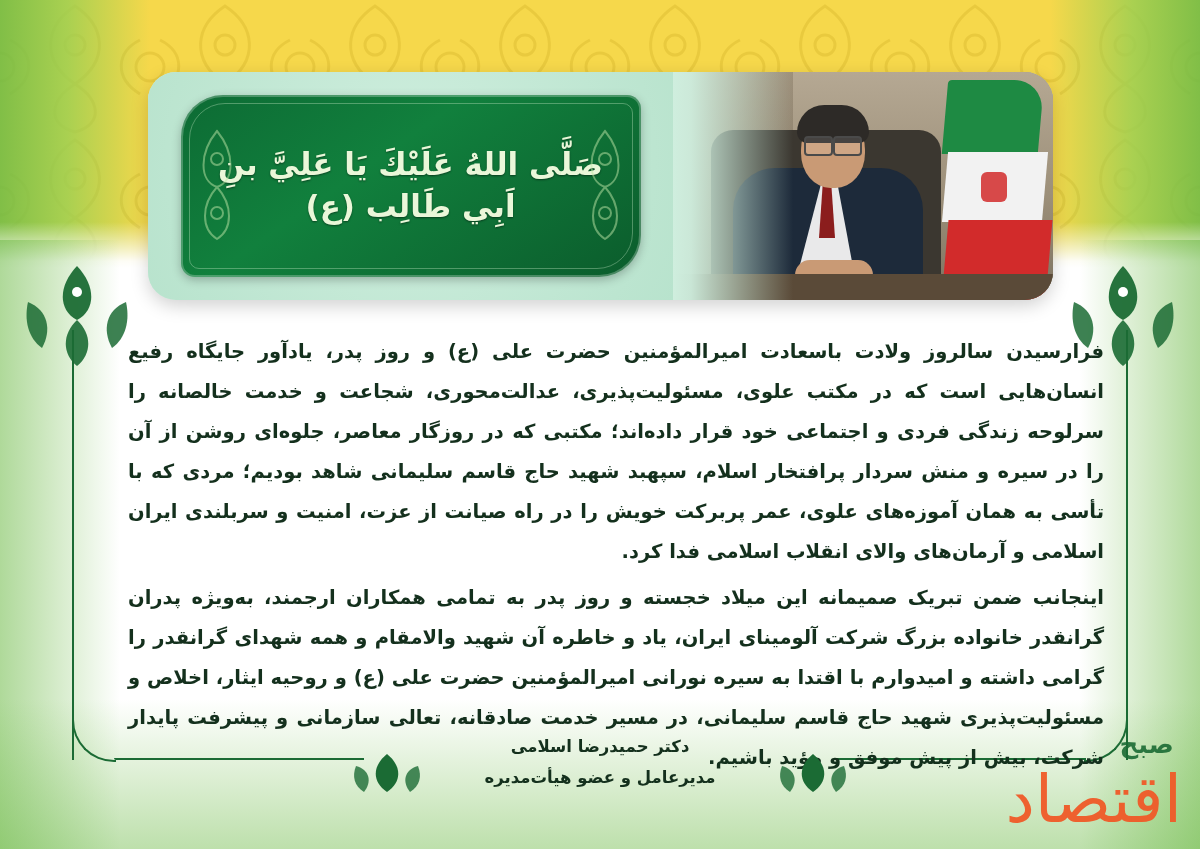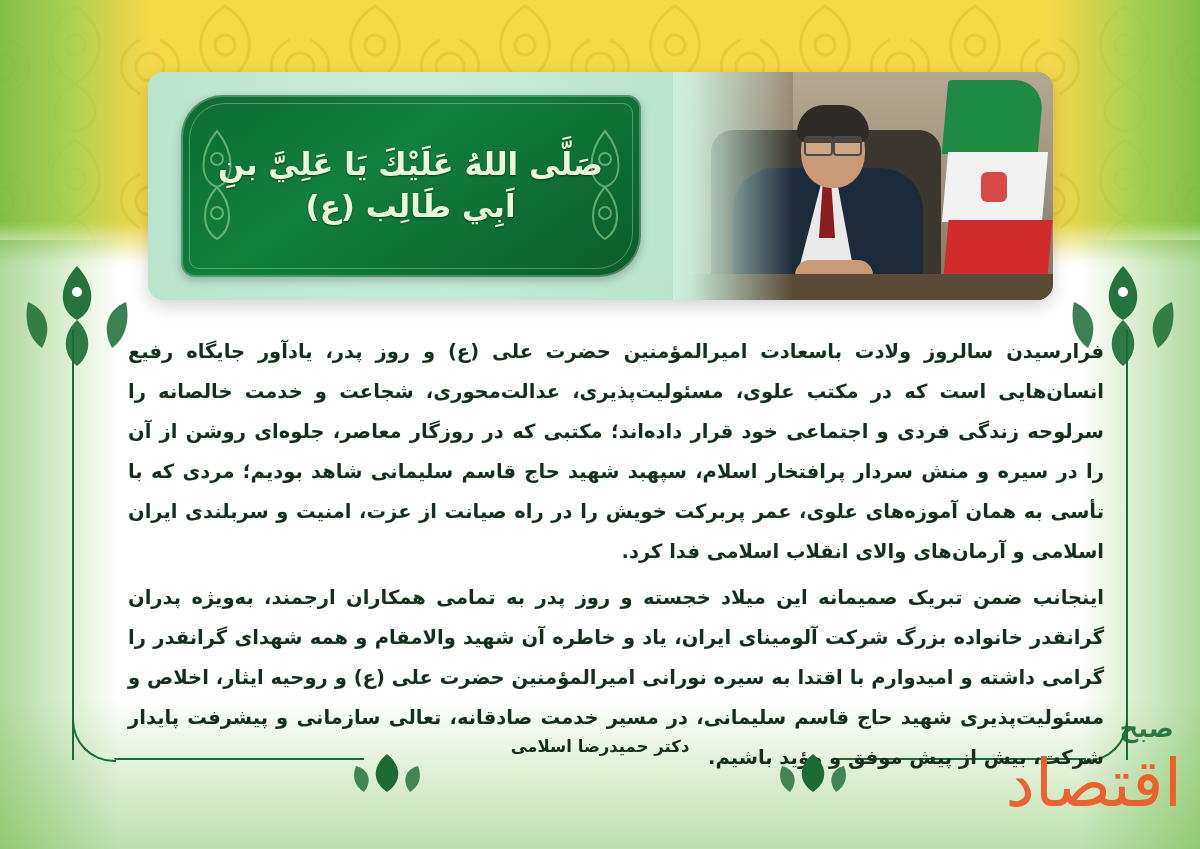--- a/index.html
+++ b/index.html
@@ -70,21 +70,21 @@
     background: linear-gradient(to top, rgba(109,186,70,.45) 0%, rgba(109,186,70,0) 100%);
   }
 
   
   .hero {
     position: absolute;
     top: 72px;
     left: 148px;
     width: 905px;
     height: 228px;
-    border-radius: 16px;
+    border-radius: 28px;
     overflow: hidden;
     box-shadow: 0 6px 18px rgba(0,0,0,.18);
     display: flex;
     background: #cfeede;
   }
   .hero-photo {
     position: relative;
     width: 380px;
     height: 228px;
     overflow: hidden;
@@ -239,21 +239,21 @@
     width: 70px; height: 46px;
     color: #1b6b34;
   }
   .sig-orn-left { left: 352px; }
   .sig-orn-right { right: 352px; }
 
   
   .watermark {
     position:absolute;
     right: 8px;
-    bottom: 20px;
+    bottom: 4px;
     width: 260px;
     height: 120px;
     pointer-events:none;
     text-align:center;
   }
   .wm-text {
     position:absolute;
     right: 10px; bottom: 12px;
     font-size: 66px;
     font-weight: 400;
@@ -387,20 +387,21 @@
   </svg>
   <svg class="sig-orn-left" viewBox="0 0 70 46">
     <g fill="#1b6b34">
       <path d="M35 2 C50 14 50 30 35 40 C20 30 20 14 35 2 Z"></path>
       <path d="M4 14 C18 18 20 30 12 40 C2 34 0 24 4 14 Z" opacity=".8"></path>
       <path d="M66 14 C52 18 50 30 58 40 C68 34 70 24 66 14 Z" opacity=".8"></path>
     </g>
   </svg>
   <div class="signature">
     <div>دکتر حمیدرضا اسلامی</div>
+    <div>مدیرعامل و عضو هیأت‌مدیره</div>
   </div>
 
   <div class="watermark">
     <div class="wm-sub">صبح</div>
     <div class="wm-text">اقتصاد</div>
   </div>
 
 </div>
 
 </body></html>

